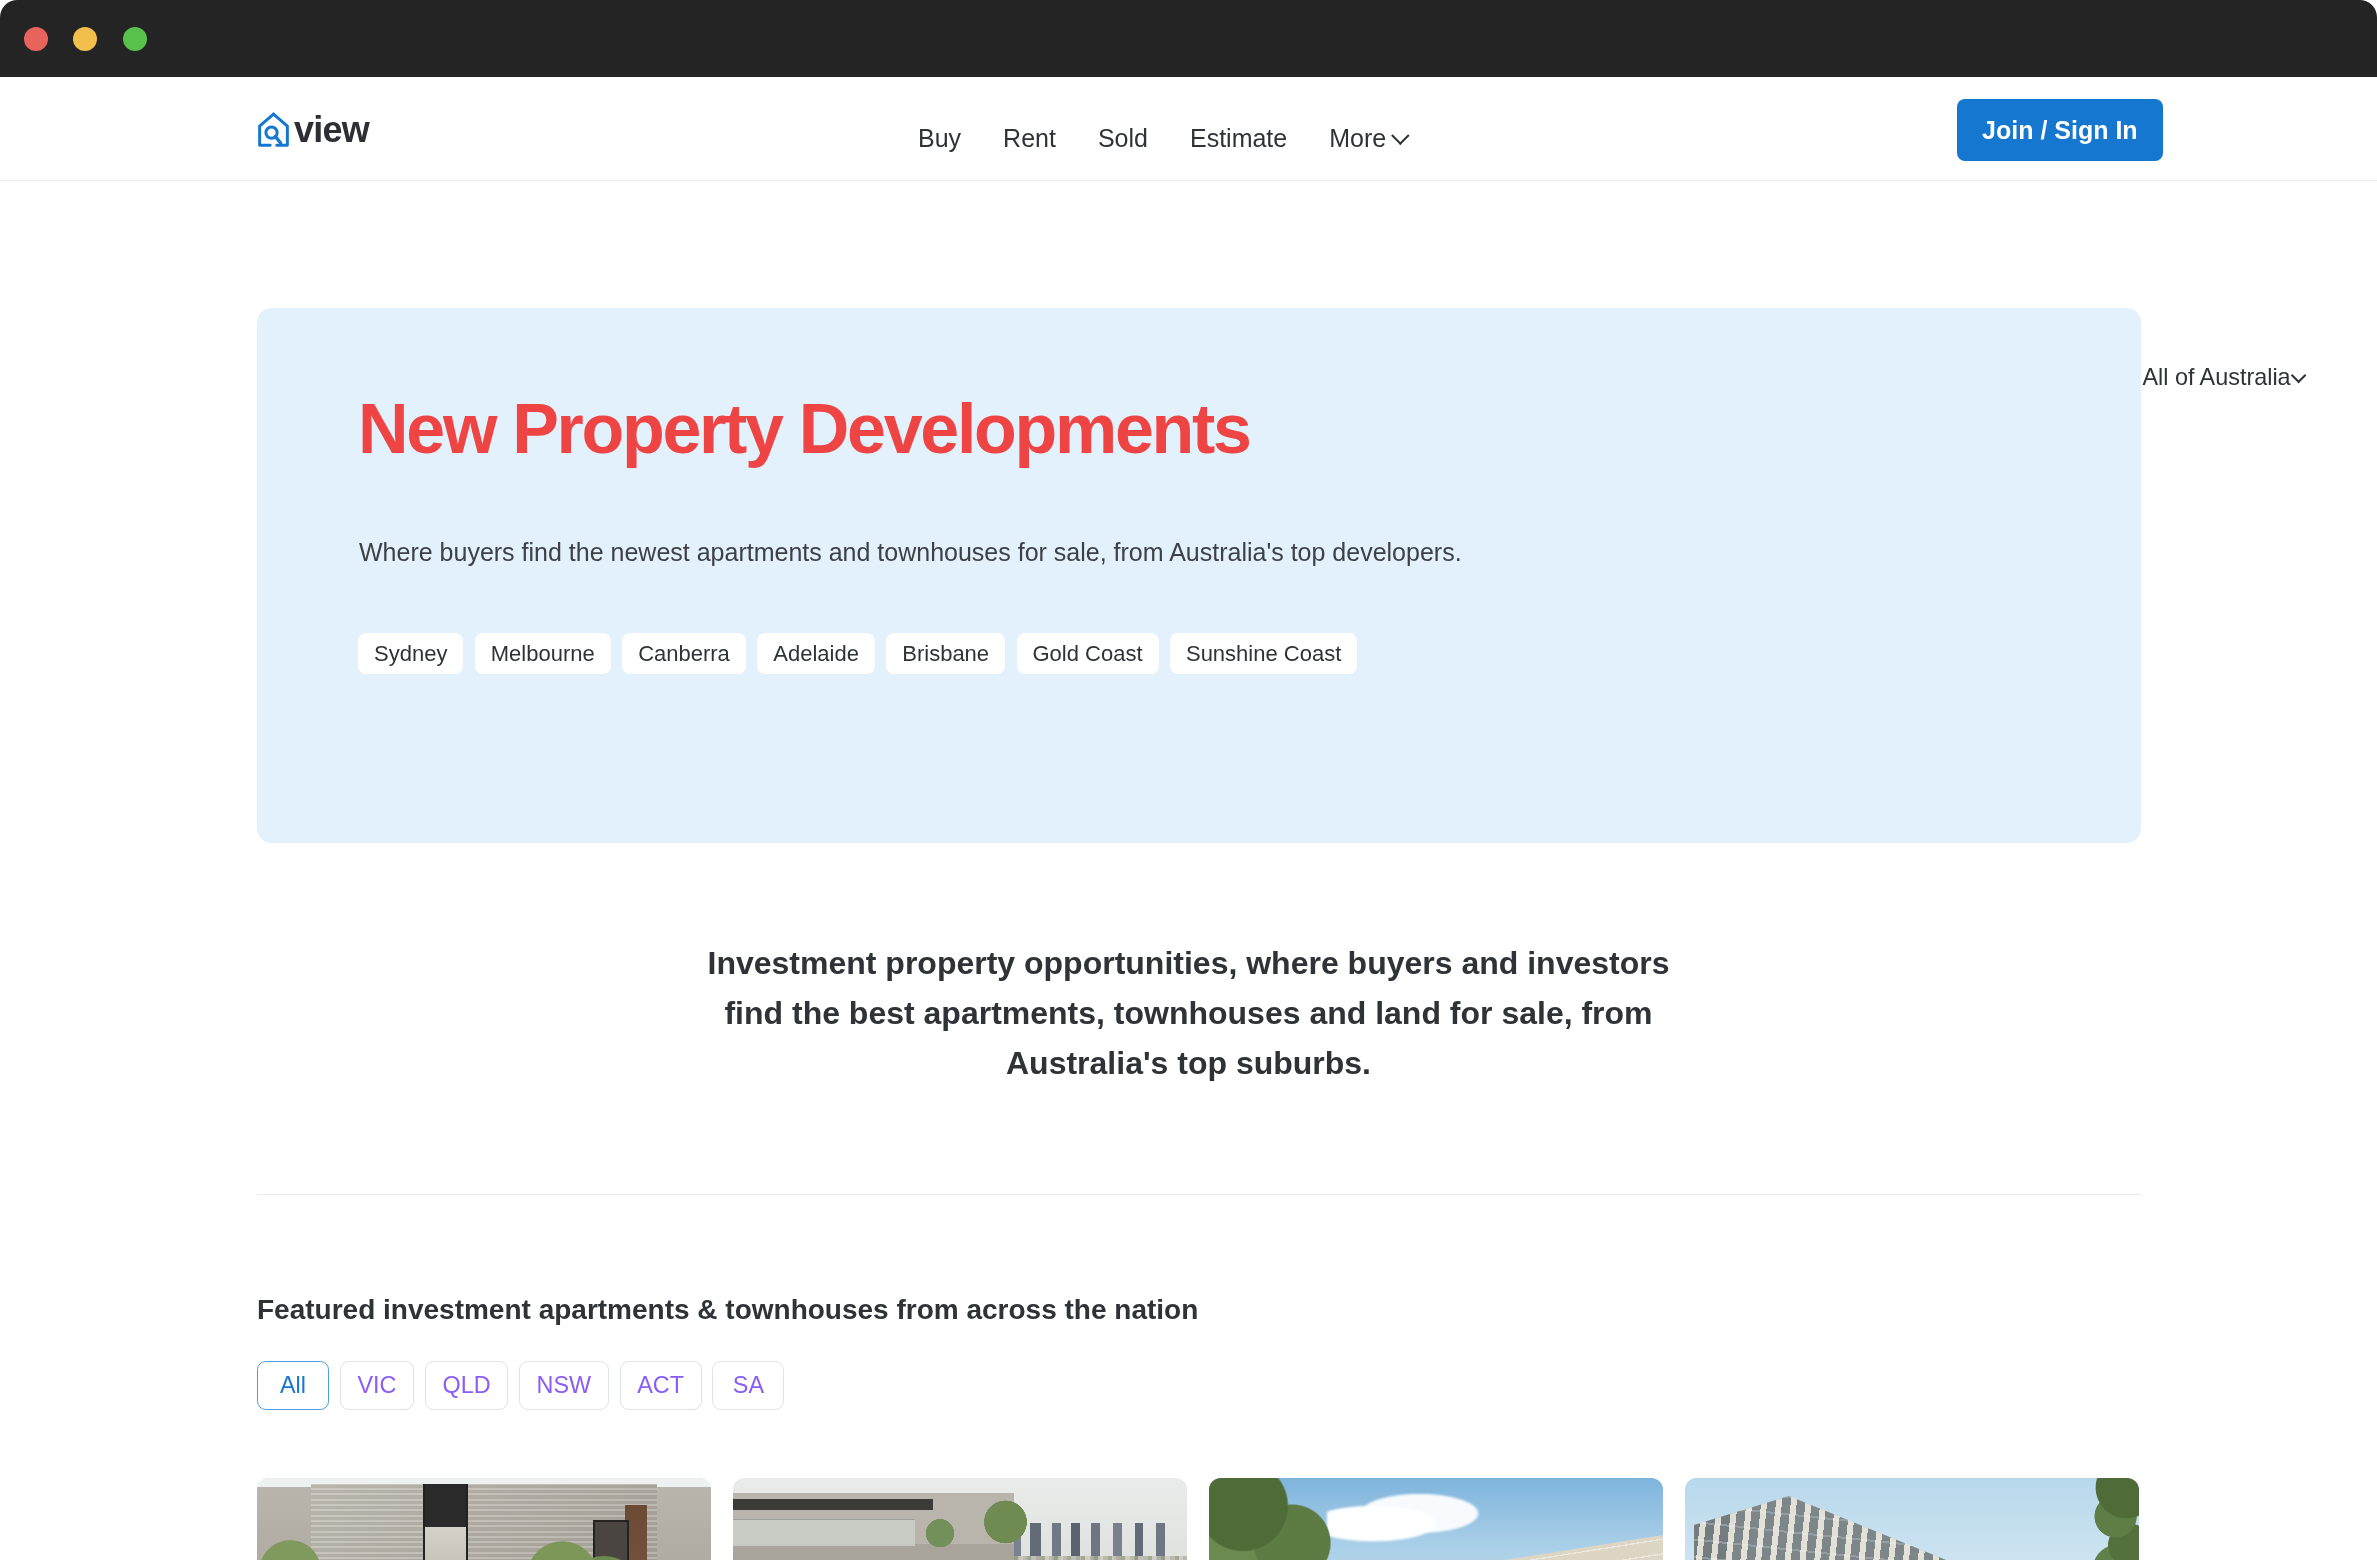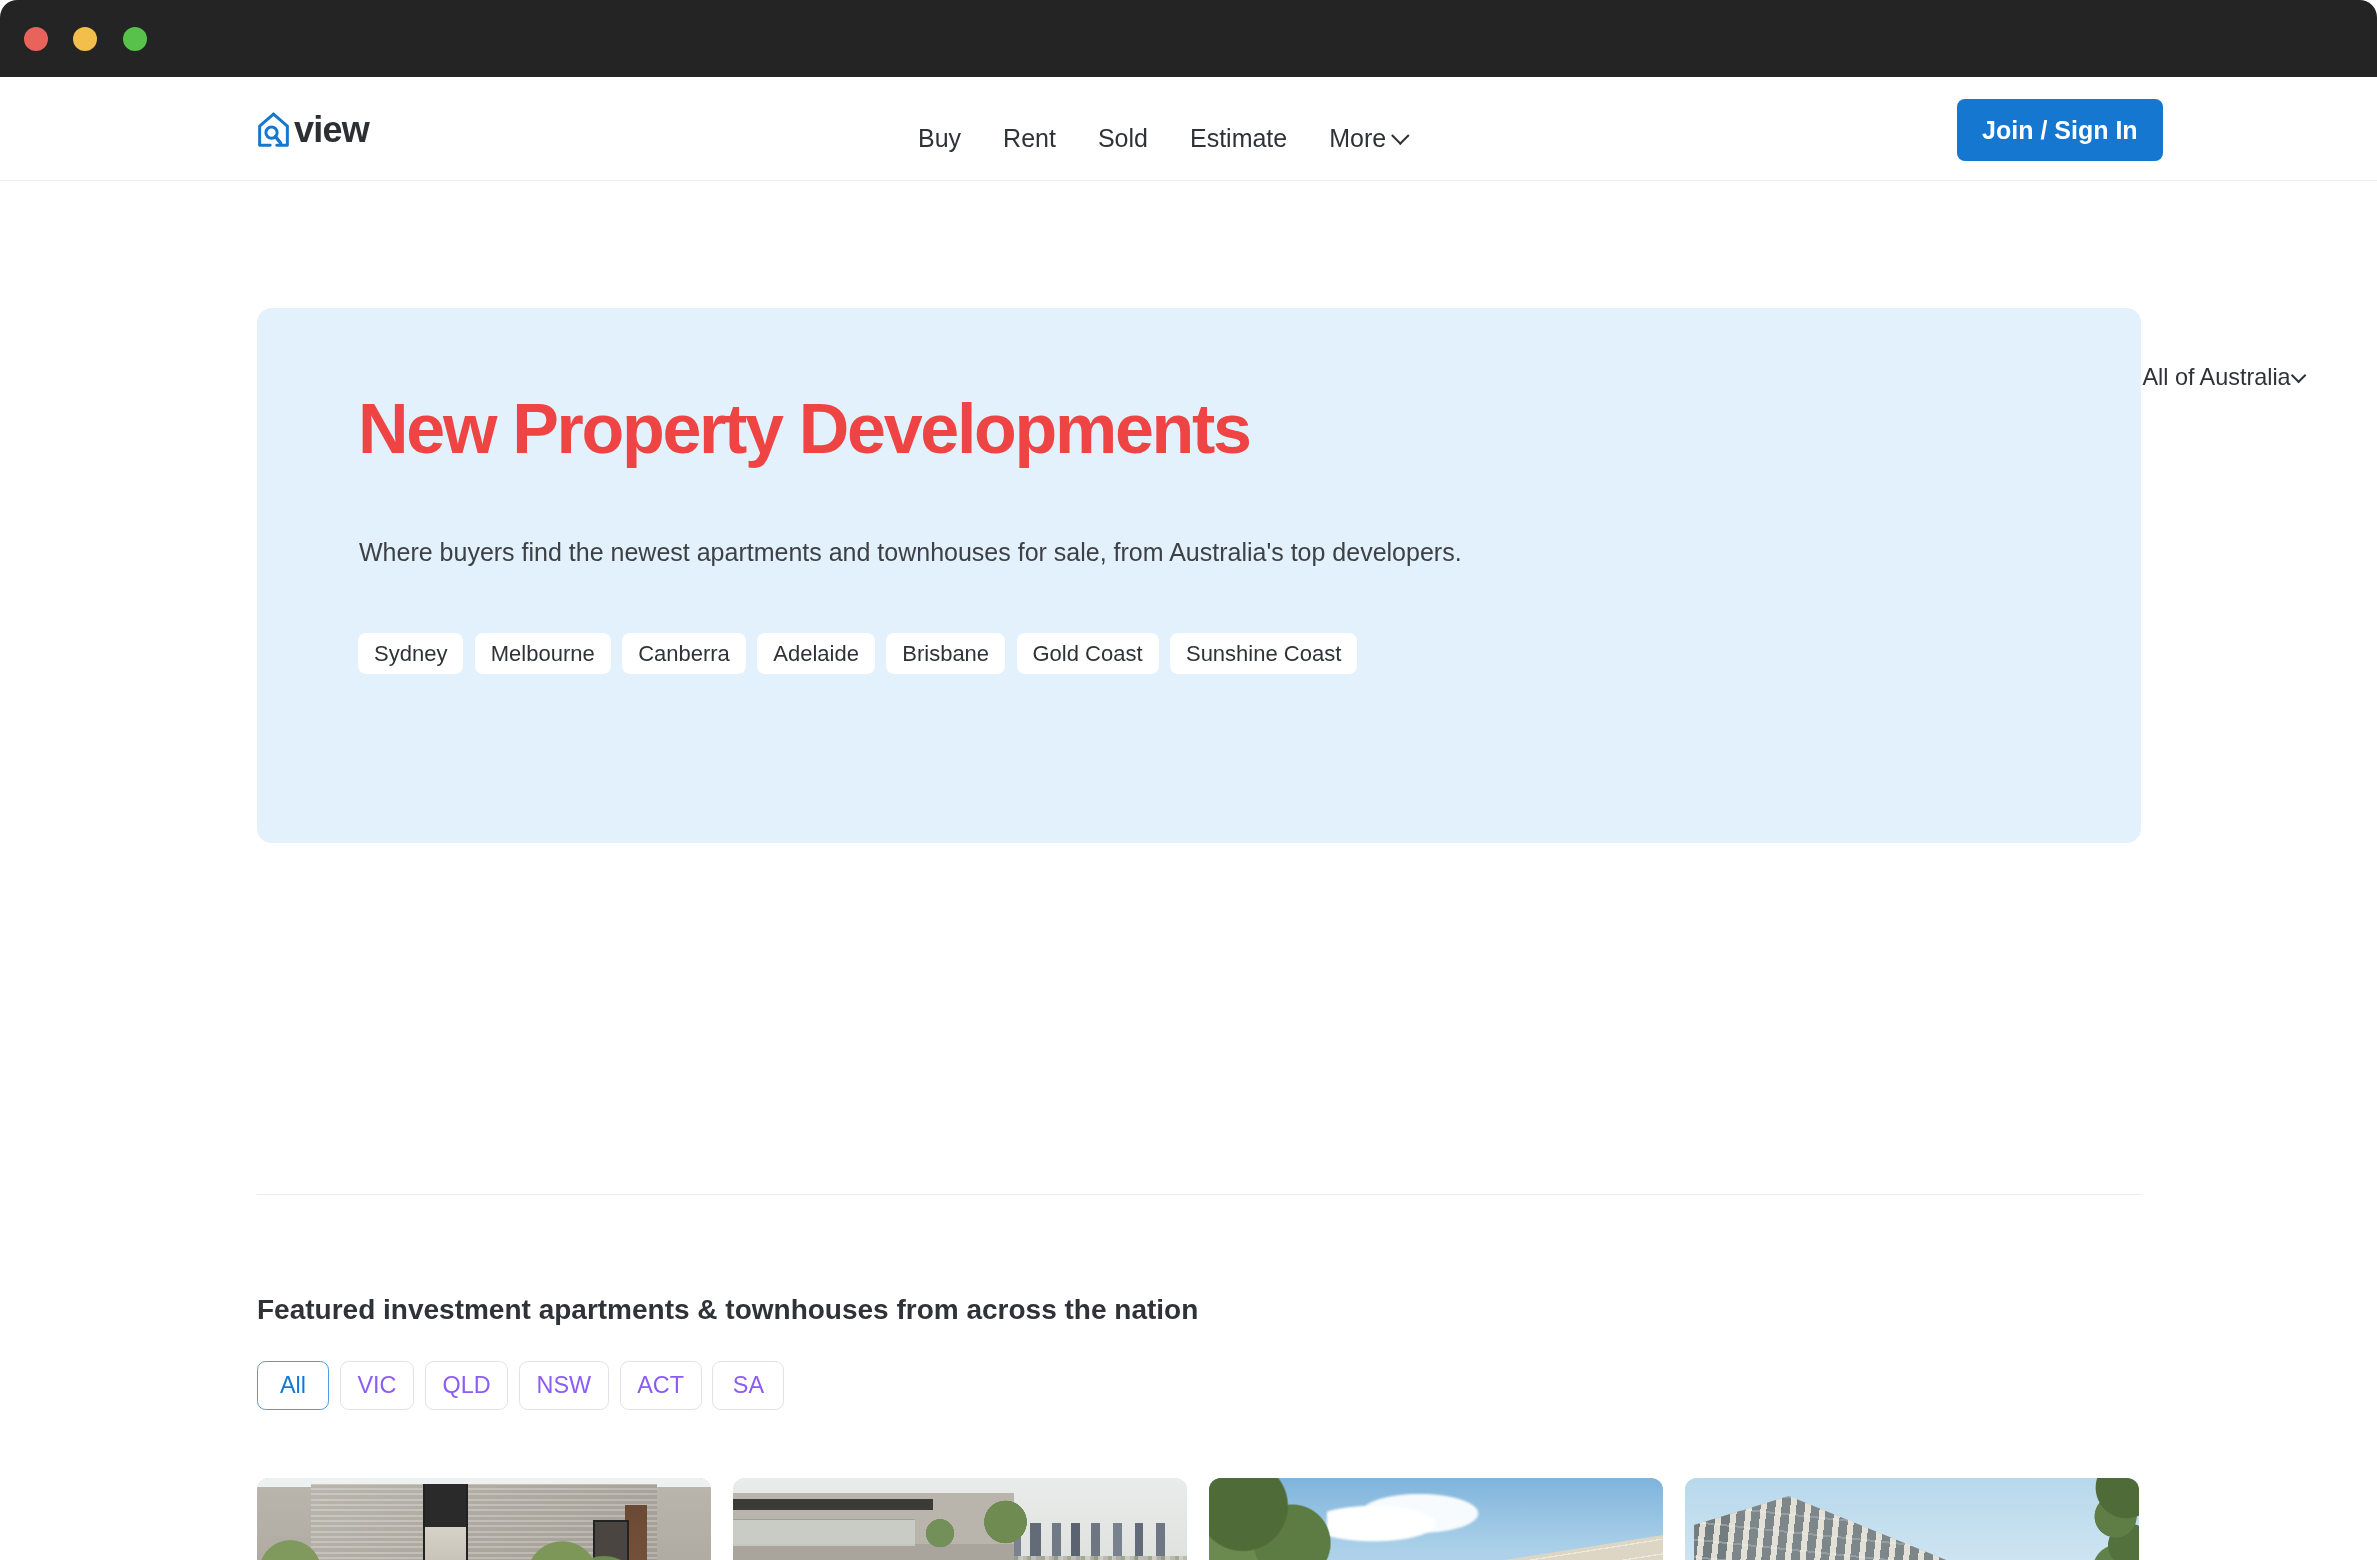--- a/index.html
+++ b/index.html
@@ -494,20 +494,25 @@
     <span class="chip">Sydney</span>
     <span class="chip">Melbourne</span>
     <span class="chip">Canberra</span>
     <span class="chip">Adelaide</span>
     <span class="chip">Brisbane</span>
     <span class="chip">Gold Coast</span>
     <span class="chip">Sunshine Coast</span>
   </div>
 
 
+  <div class="intro">
+    <div>Investment property opportunities, where buyers and investors</div>
+    <div>find the best apartments, townhouses and land for sale, from</div>
+    <div>Australia's top suburbs.</div>
+  </div>
 
   <div class="divider"></div>
 
   <h2 class="featured-title">Featured investment apartments &amp; townhouses from across the nation</h2>
 
   <div class="state-tabs">
     <button class="state-tab active">All</button>
     <button class="state-tab">VIC</button>
     <button class="state-tab">QLD</button>
     <button class="state-tab">NSW</button>

